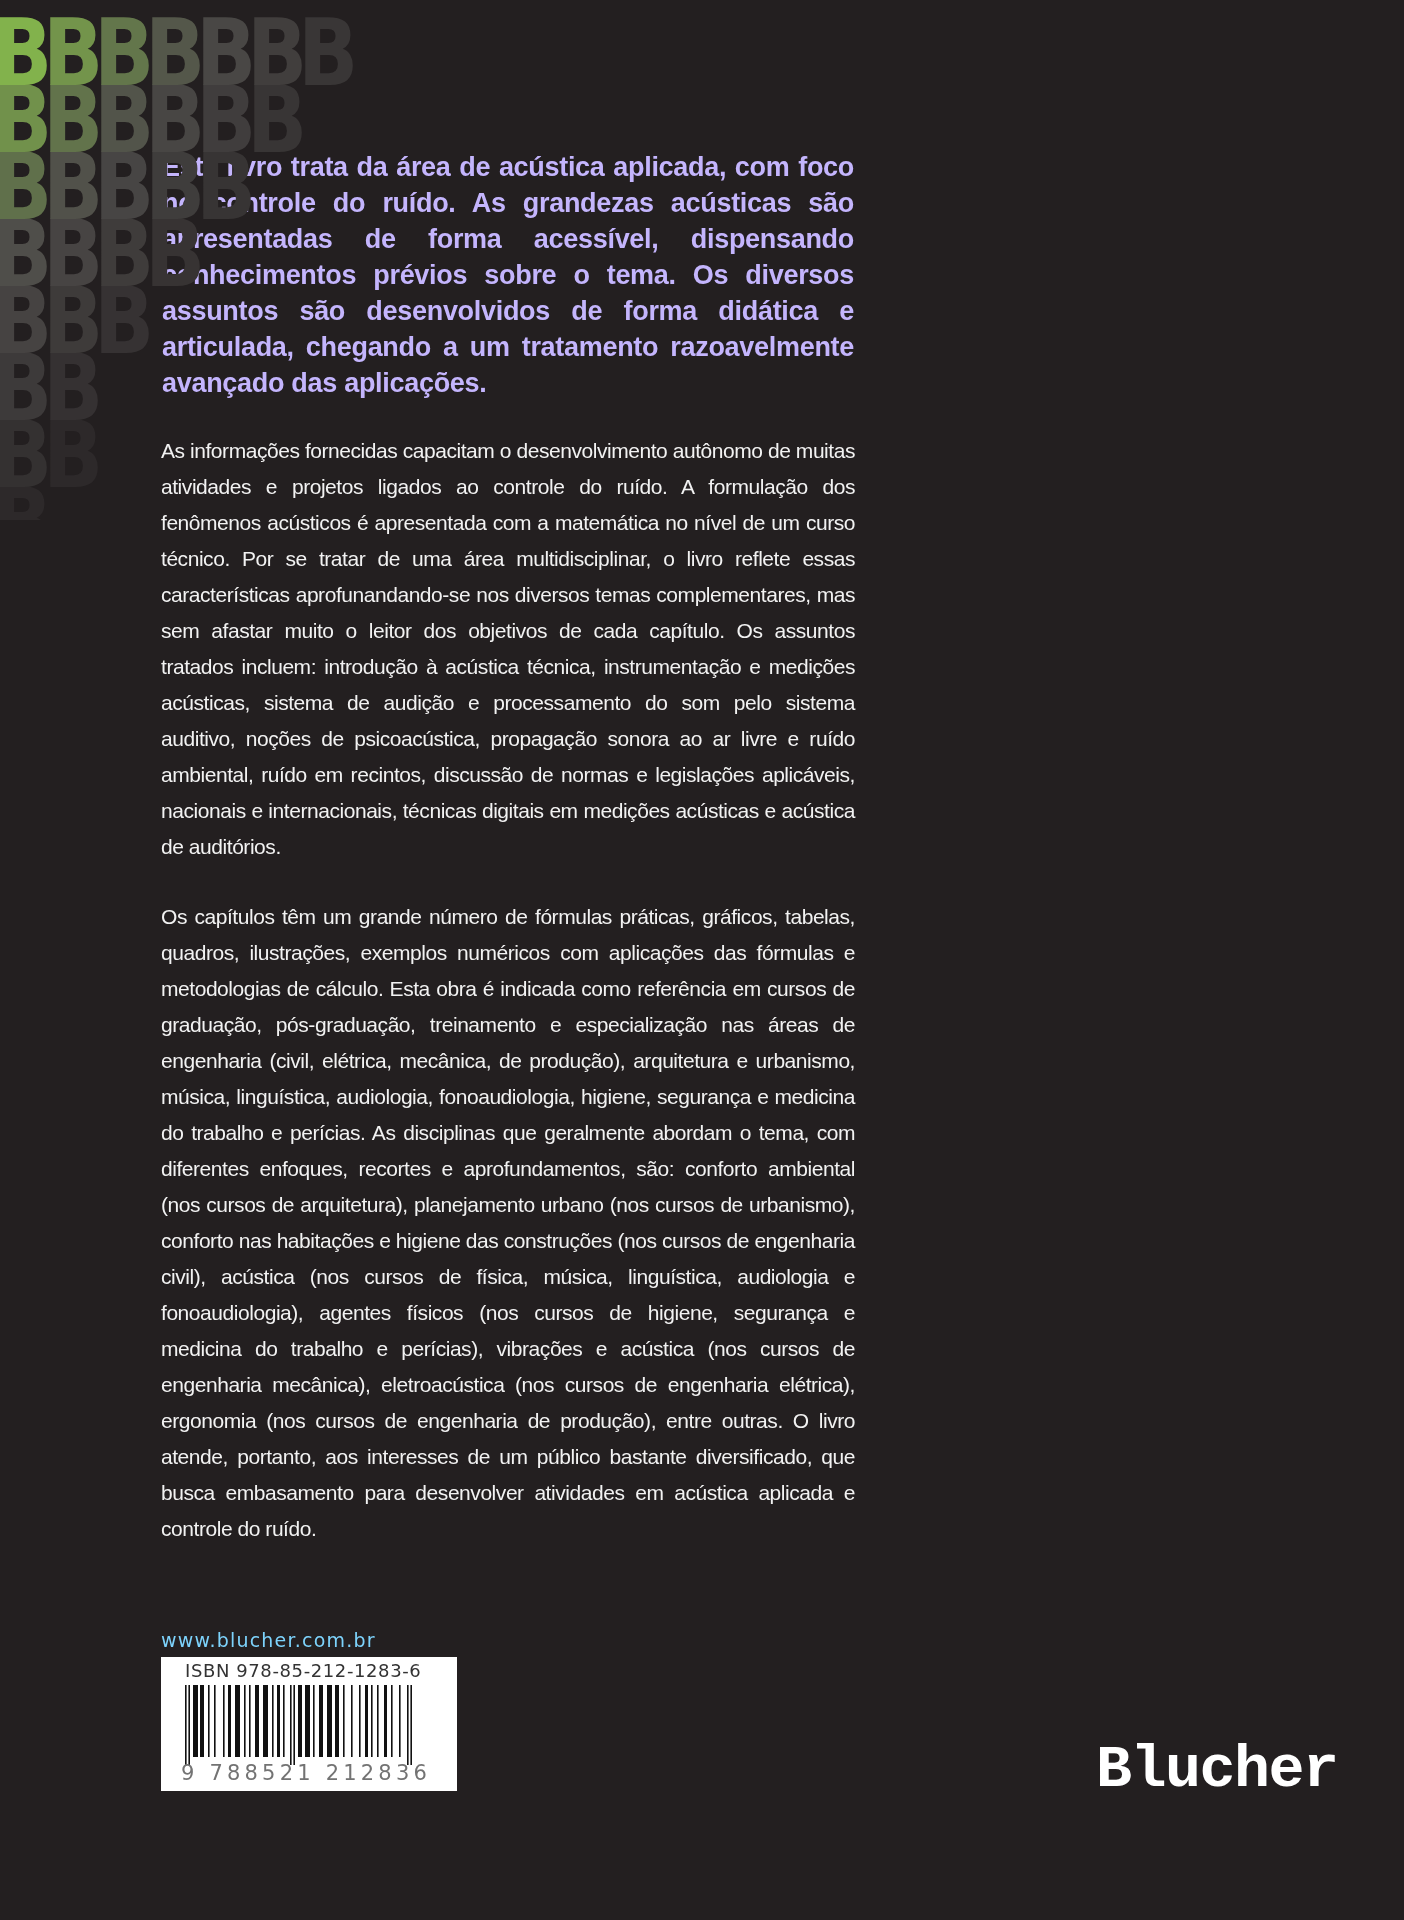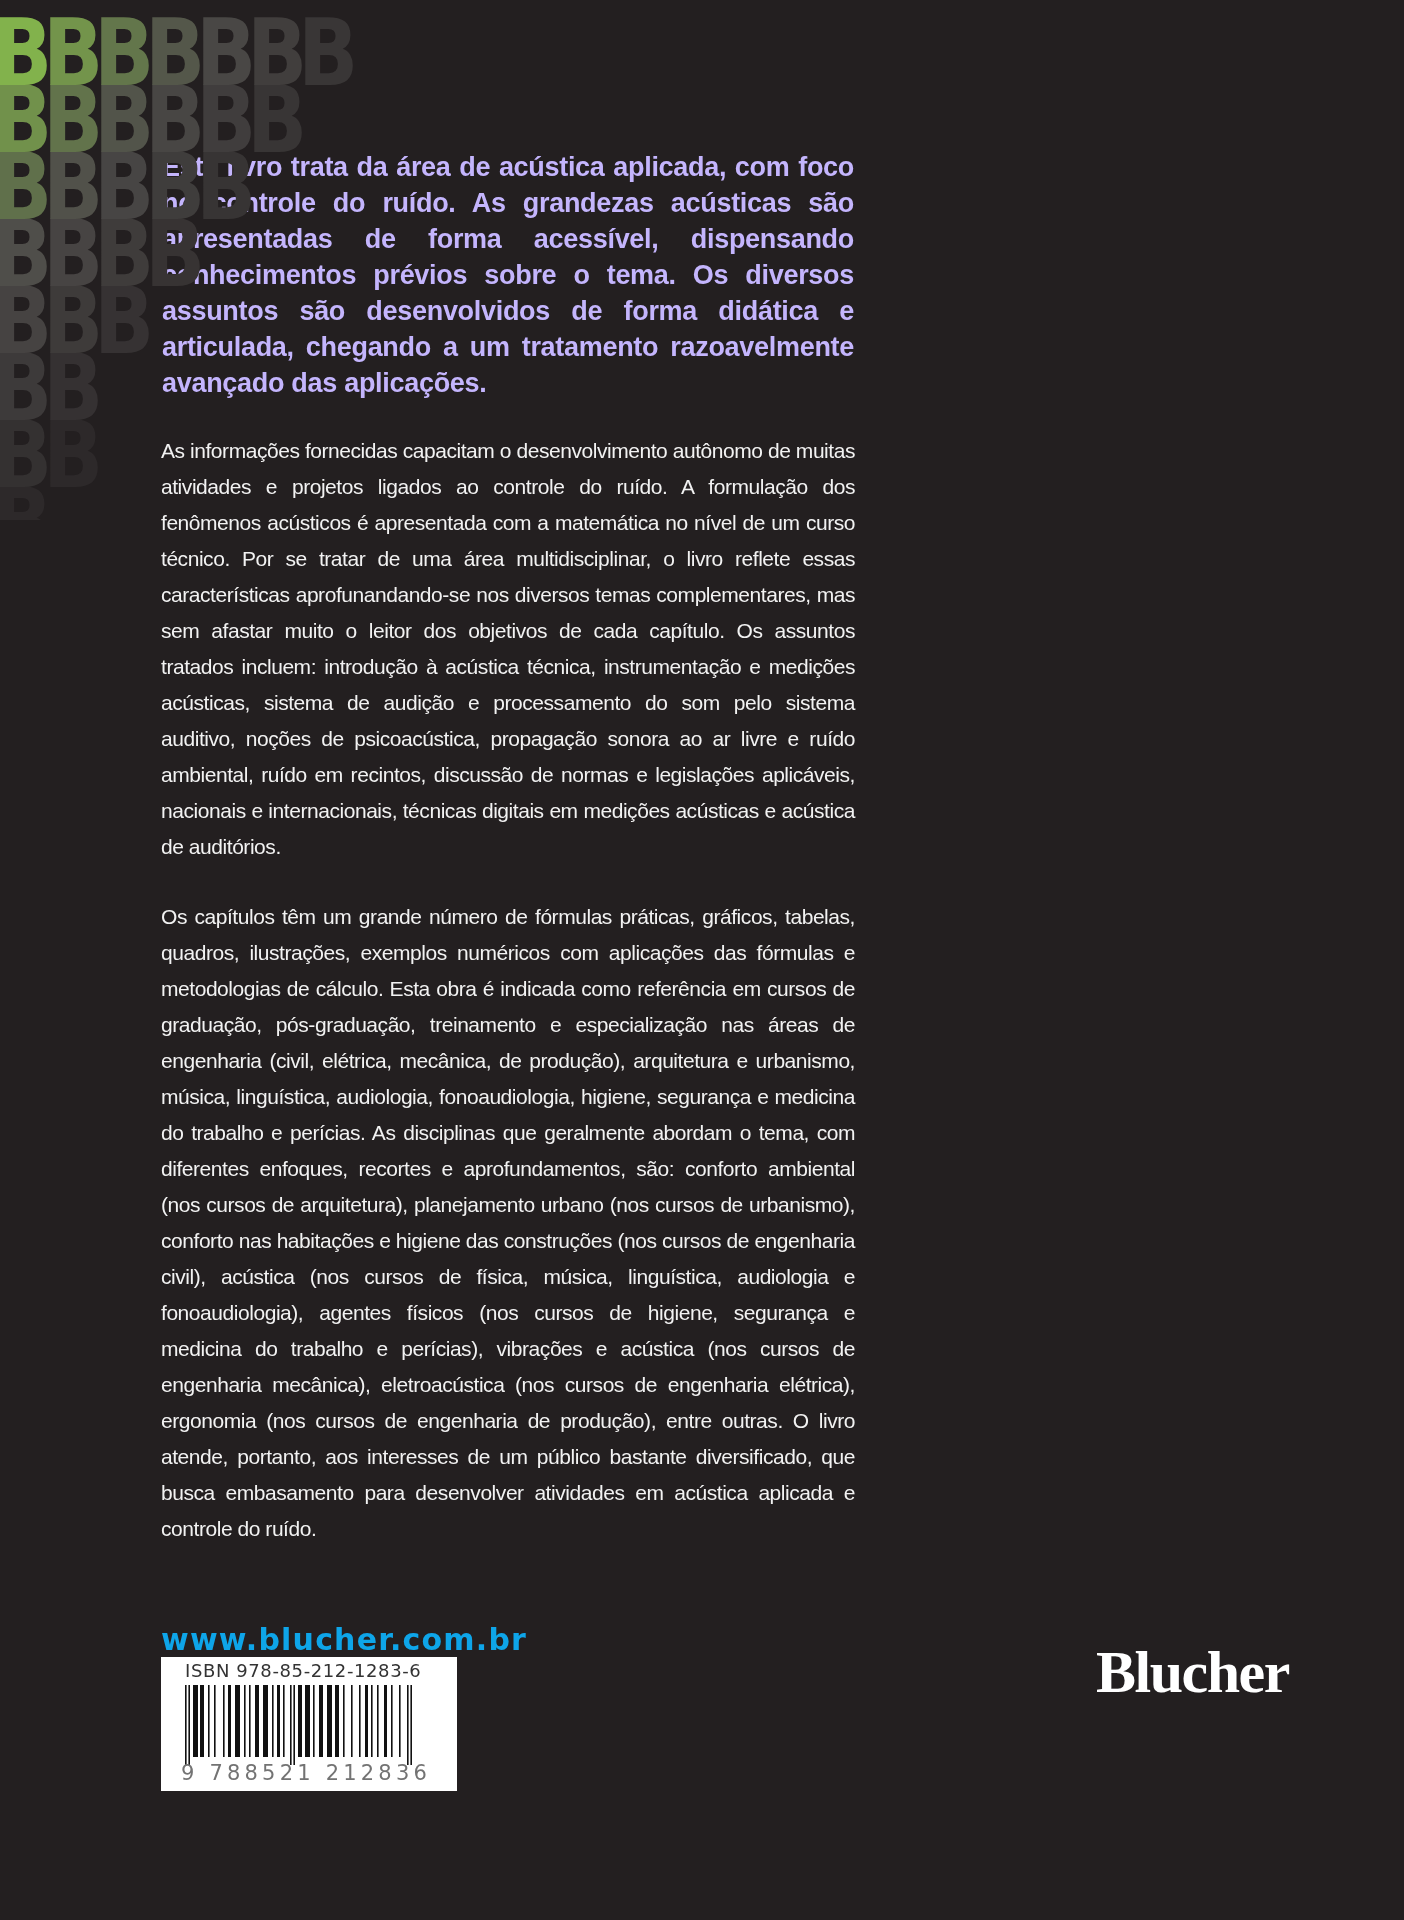--- a/index.html
+++ b/index.html
@@ -62,24 +62,24 @@
     hyphens: manual;
   }
   .p1 { margin-top: 32px; }
   .p2 { margin-top: 34px; }
 
   
   .website {
     position: absolute;
     left: 161px;
     top: 1625px;
-    color: #0ea5e9;
-    font-family: "DejaVu Sans", sans-serif;
-    font-weight: bold;
-    font-size: 30px;
+    color: #7dd3fc;
+    font-family: "DejaVu Sans", sans-serif;
+    font-weight: normal;
+    font-size: 19px;
     letter-spacing: 1.2px;
     line-height: 30px;
   }
   .barcode-box {
     position: absolute;
     left: 161px;
     top: 1657px;
     width: 296px;
     height: 134px;
     background: #ffffff;
@@ -110,23 +110,23 @@
     color: #737373;
     font-family: "DejaVu Sans", sans-serif;
     font-size: 21px;
     letter-spacing: 4.2px;
     line-height: 26px;
     white-space: nowrap;
   }
   .publisher-logo {
     position: absolute;
     left: 1096px;
-    top: 1640px;
+    top: 1738px;
     color: #ffffff;
-    font-family: Liberation Serif, serif;
+    font-family: Liberation Mono, monospace;
     font-weight: bold;
     font-size: 60px;
     letter-spacing: -1.5px;
     line-height: 64px;
   }
 </style>
 </head>
 <body>
 
 <div class="b-pattern" id="b-pattern">

